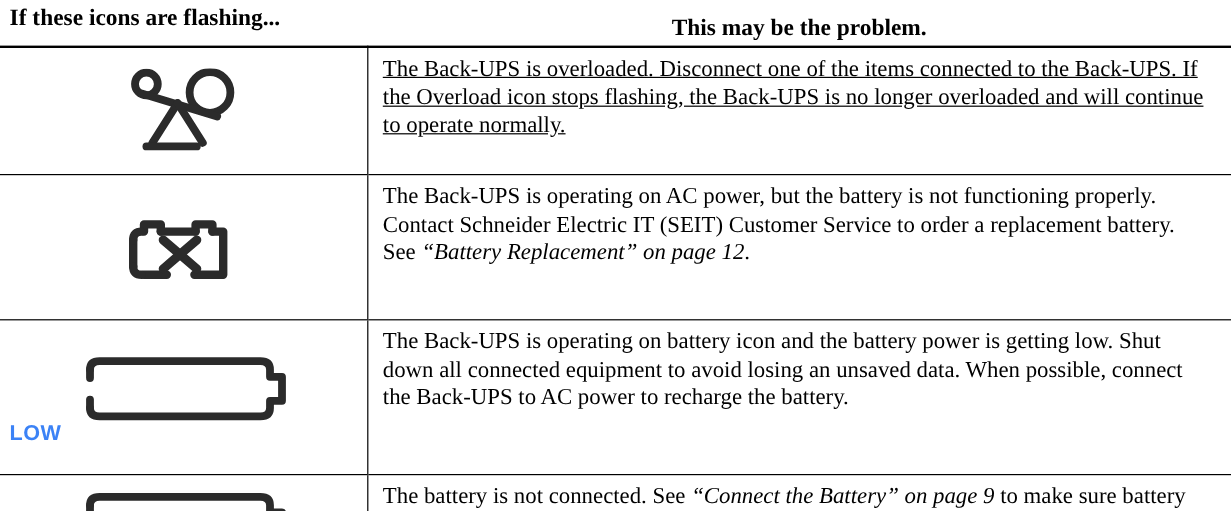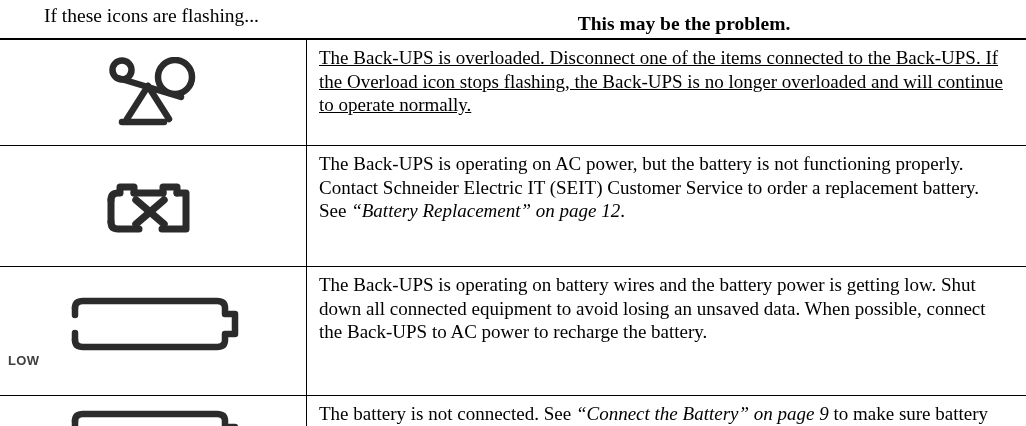--- a/index.html
+++ b/index.html
@@ -28,25 +28,24 @@
     position: relative;
     display: flex;
     align-items: flex-start;
     height: 38px;
     box-sizing: border-box;
   }
   .hdr-left {
     width: 306px;
     box-sizing: border-box;
     padding: 4px 0 0 8px;
-    font-weight: normal;
+    font-weight: bold;
     font-size: 19.5px;
     line-height: 24px;
     white-space: nowrap;
-    margin-left: 36px;
   }
   .hdr-right {
     flex: 1;
     box-sizing: border-box;
     padding: 12px 0 0 0;
     font-weight: bold;
     font-size: 19.5px;
     line-height: 24px;
     text-align: center;
     white-space: nowrap;
@@ -93,27 +92,27 @@
 
   .icon-wrap {
     display: flex;
     flex-direction: column;
     align-items: center;
     justify-content: center;
   }
   .low-label {
     font-family: "Liberation Sans", "DejaVu Sans", sans-serif;
     font-weight: bold;
-    font-size: 13px;
+    font-size: 18px;
     letter-spacing: 0.4px;
     line-height: 14px;
     align-self: flex-start;
     margin-left: 8px;
     margin-top: 1px;
-    color: #404040;
+    color: #3b82f6;
   }
   .batt-block {
     display: inline-block;
     position: relative;
   }
   svg { display: block; }
 </style>
 </head>
 <body>
 
@@ -203,21 +202,21 @@
                   <path d="M10 13 L10 20"></path>
                   <path d="M10 38 L10 45"></path>
                 </g>
               </svg>
             </span>
             <span class="low-label">LOW</span>
           </div>
         </td>
         <td class="text-cell">
           <span>
-            <span>The Back-UPS is operating on battery wires and the battery power is getting low. Shut down all connected equipment to avoid losing an unsaved data. When possible, connect the Back-UPS to AC power to recharge the battery.</span>
+            <span>The Back-UPS is operating on battery icon and the battery power is getting low. Shut down all connected equipment to avoid losing an unsaved data. When possible, connect the Back-UPS to AC power to recharge the battery.</span>
           </span>
         </td>
       </tr>
 
       <tr data-row="3">
         <td class="icon-cell">
           <div class="icon-wrap">
             <span class="batt-block">
               <svg width="176" height="58" viewBox="0 0 176 58" aria-hidden="true">
                 <g fill="none" stroke="#2b2b2b" stroke-width="6.5" stroke-linecap="round" stroke-linejoin="round">

